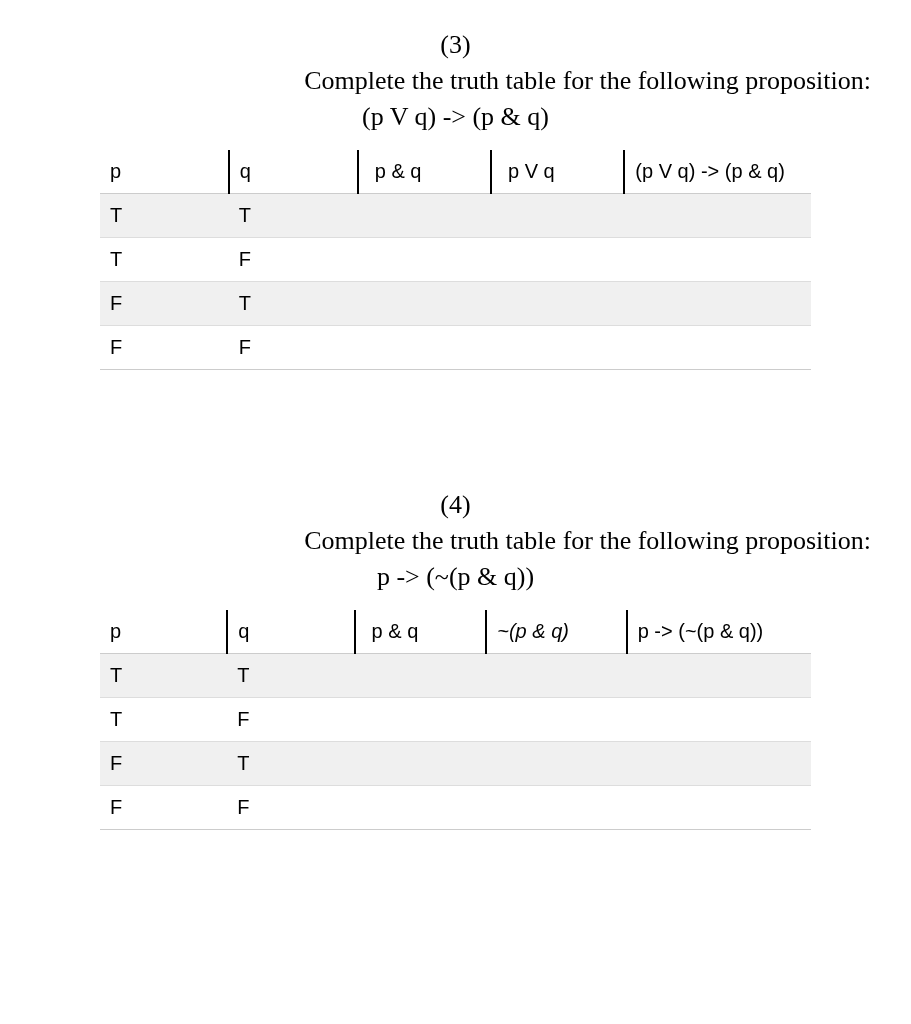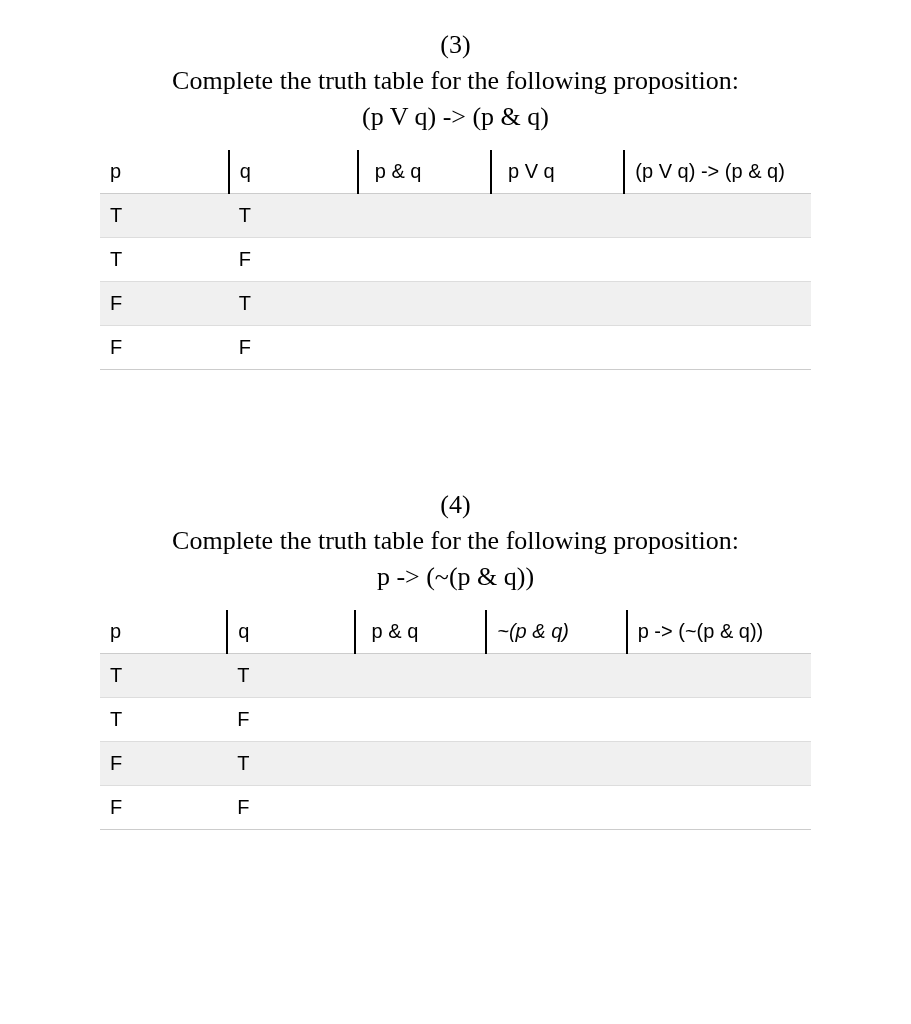--- a/index.html
+++ b/index.html
@@ -15,21 +15,21 @@
       padding: 30px 40px;
     }
     .problem-number {
       text-align: center;
       font-size: 26px;
       font-family: Georgia, serif;
       margin-bottom: 4px;
     }
     .instruction {
       font-size: 26px;
-      text-align: center;
+      text-align: right;
       margin-bottom: 4px;
       line-height: 1.3;
     }
     .proposition {
       text-align: center;
       font-size: 26px;
       margin-bottom: 18px;
     }
     .table-container {
       padding: 0 60px;

